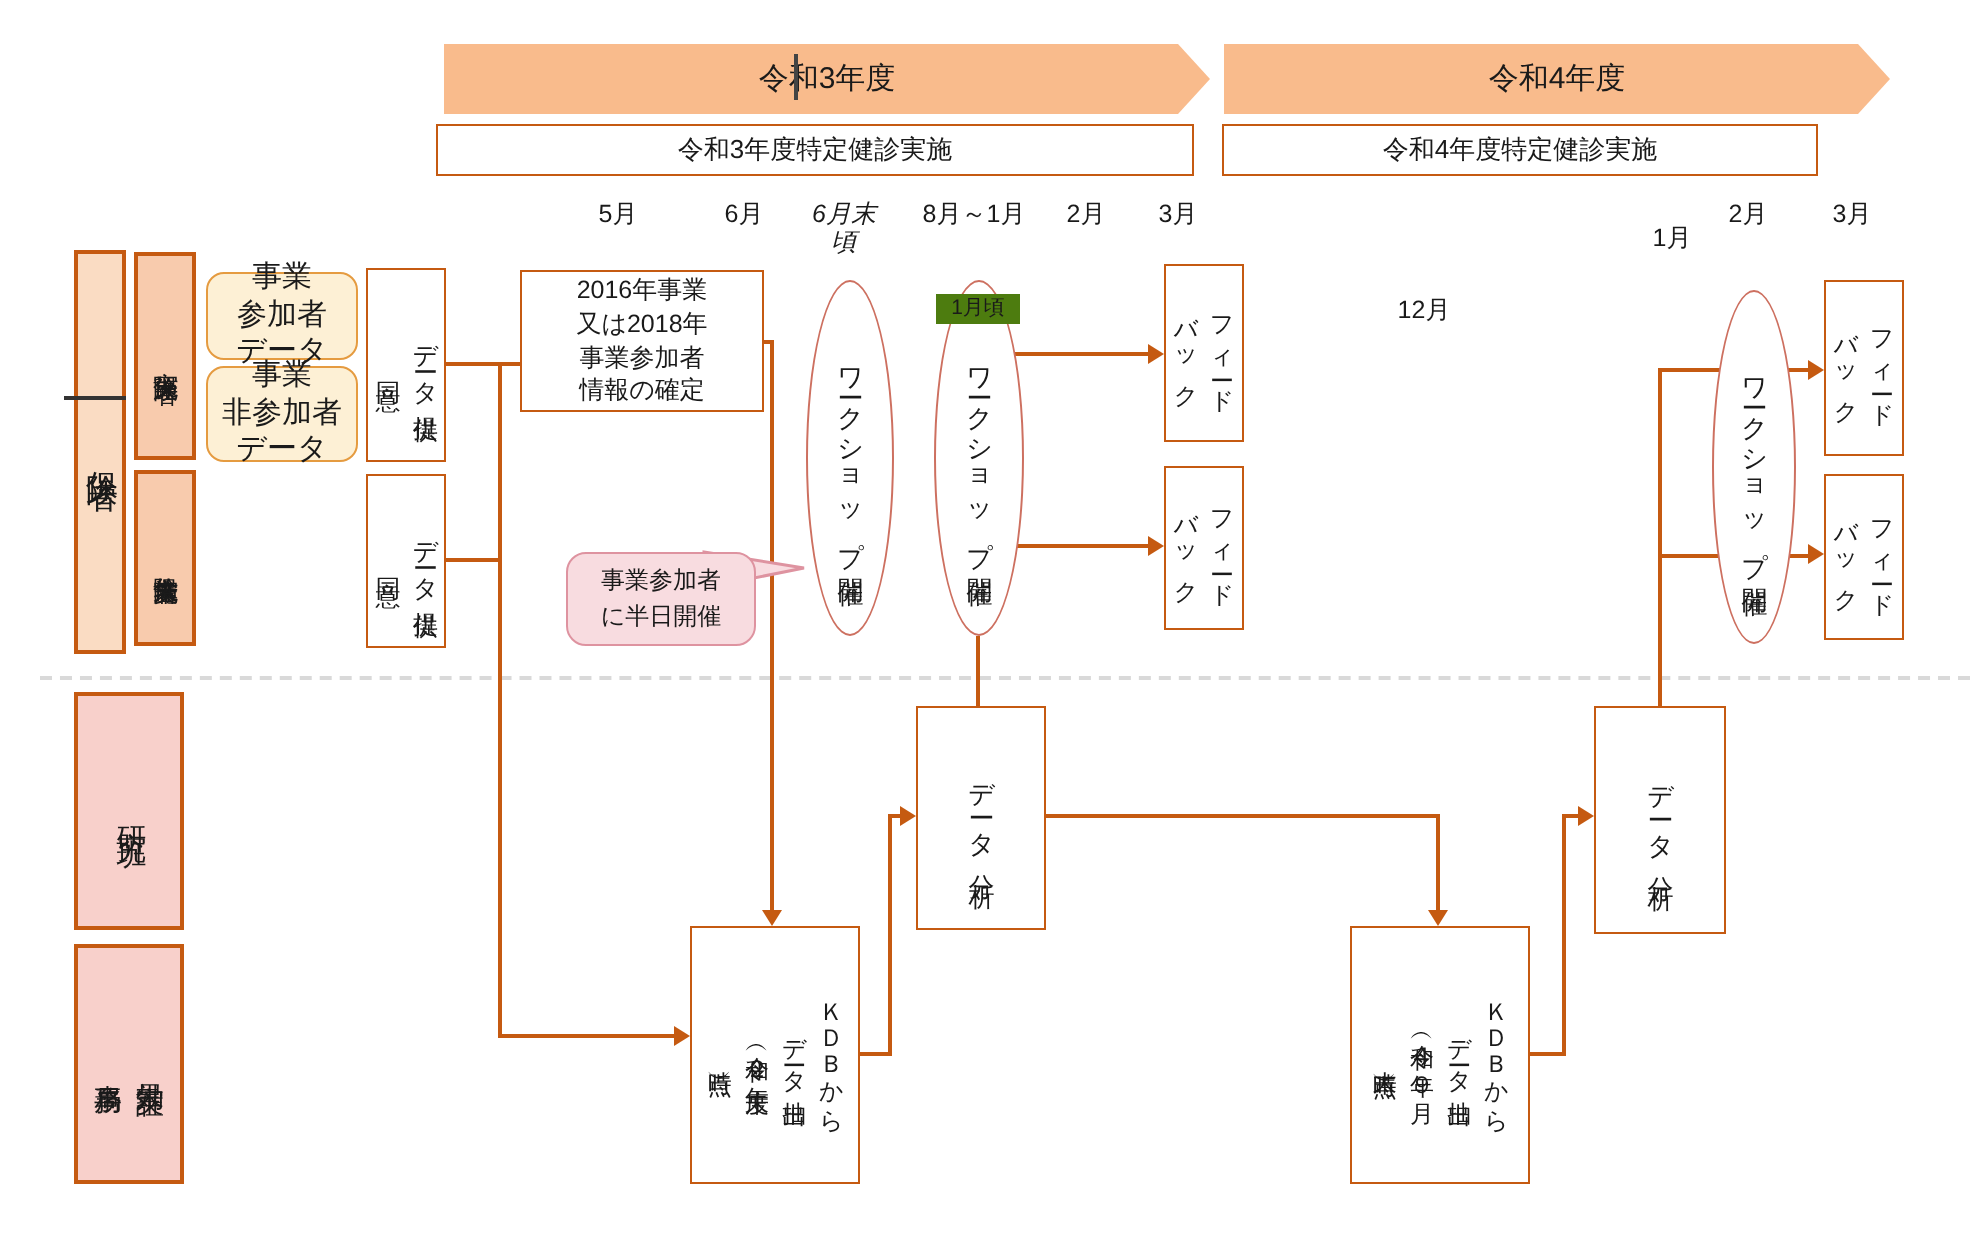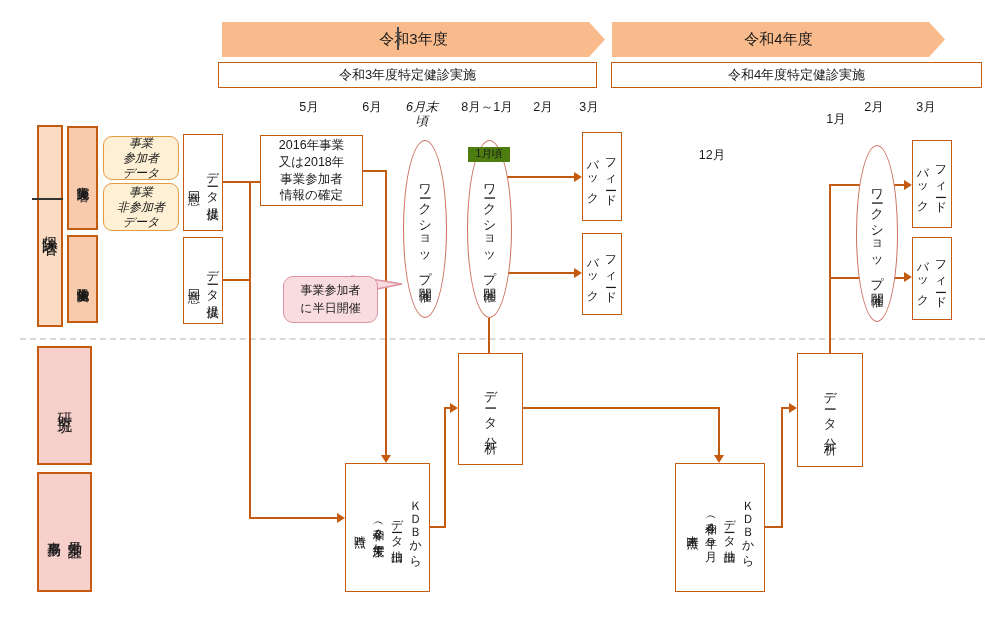--- a/index.html
+++ b/index.html
@@ -13,36 +13,36 @@
   .arr-r{width:0;height:0;border-top:5px solid transparent;border-bottom:5px solid transparent;border-left:8px solid #c55a11;}
   .arr-d{width:0;height:0;border-left:5px solid transparent;border-right:5px solid transparent;border-top:8px solid #c55a11;}
   .ellipse{border:1.5px solid #cd7060;border-radius:50%;background:#fff;display:flex;align-items:center;justify-content:center;}
   .banner{background:#f9bb8c;display:flex;align-items:center;justify-content:center;font-size:15px;
           clip-path:polygon(0 0,calc(100% - 16px) 0,100% 50%,calc(100% - 16px) 100%,0 100%);}
   .month{font-size:12.5px;text-align:center;line-height:1.15;}
   .peach{background:#f8cbad;border:2px solid #c55a11;display:flex;align-items:center;justify-content:center;}
   .peachlight{background:#fadcc3;border:2px solid #c55a11;display:flex;align-items:center;justify-content:center;}
   .pink{background:#f8d0cb;border:2px solid #c55a11;display:flex;align-items:center;justify-content:center;}
   .cream{background:#fdf0d5;border:1.5px solid #e59b40;border-radius:9px;display:flex;align-items:center;justify-content:center;
-         font-size:12px;line-height:1.25;text-align:center;font-style:italic;}
+         font-size:15px;line-height:1.25;text-align:center;}
   .callout{background:#f8dce0;border:1.5px solid #de93a0;border-radius:10px;display:flex;align-items:center;justify-content:center;
            font-size:12px;line-height:1.45;text-align:center;}
   .dashedline{border-top:2px dashed #d9d9d9;}
 </style>
 </head>
 <body>
 
 <div id="canvas">
 
   <div class="abs banner" style="left:222px;top:22px;width:383px;height:35px;">令和3年度</div>
   <div class="abs banner" style="left:612px;top:22px;width:333px;height:35px;">令和4年度</div>
   <div class="abs" style="left:397px;top:27px;width:1.5px;height:23px;background:#444;"></div>
 
   <div class="abs hbox" style="left:218px;top:62px;width:379px;height:26px;font-size:13px;">令和3年度特定健診実施</div>
-  <div class="abs hbox" style="left:611px;top:62px;width:371px;height:26px;font-size:13px;">令和4年度特定健診実施</div>
+  <div class="abs hbox" style="left:611px;top:62px;width:298px;height:26px;font-size:13px;">令和4年度特定健診実施</div>
 
   <div class="abs month" style="left:289px;top:100px;width:40px;">5月</div>
   <div class="abs month" style="left:352px;top:100px;width:40px;">6月</div>
   <div class="abs month" style="left:402px;top:100px;width:40px;font-style:italic;">6月末頃</div>
   <div class="abs month" style="left:452px;top:100px;width:70px;">8月～1月</div>
   <div class="abs month" style="left:523px;top:100px;width:40px;">2月</div>
   <div class="abs month" style="left:569px;top:100px;width:40px;">3月</div>
   <div class="abs month" style="left:692px;top:100px;width:40px;margin-top:48px;">12月</div>
   <div class="abs month" style="left:816px;top:100px;width:40px;margin-top:12px;">1月</div>
   <div class="abs month" style="left:854px;top:100px;width:40px;">2月</div>
@@ -109,21 +109,21 @@
   </div>
 
   <div class="abs pink" style="left:37px;top:346px;width:55px;height:119px;">
     <span class="vtext" style="font-size:15px;letter-spacing:3px;">研究班</span>
   </div>
   <div class="abs pink" style="left:37px;top:472px;width:55px;height:120px;">
     <span class="vtext" style="font-size:14px;letter-spacing:1px;">効果実証
 事務局</span>
   </div>
 
-  <div class="abs hbox pre" style="left:260px;top:135px;width:103px;height:71px;font-size:12.5px;line-height:1.35;">2016年事業
+  <div class="abs hbox pre" style="left:260px;top:135px;width:122px;height:71px;font-size:12.5px;line-height:1.35;">2016年事業
 又は2018年
 事業参加者
 情報の確定</div>
 
   <div class="abs ellipse" style="left:403px;top:140px;width:44px;height:178px;">
     <span class="vtext" style="font-size:13px;letter-spacing:2px;">ワークショップ開催</span>
   </div>
   <div class="abs ellipse" style="left:467px;top:140px;width:45px;height:178px;">
     <span class="vtext" style="font-size:13px;letter-spacing:2px;">ワークショップ開催</span>
   </div>

